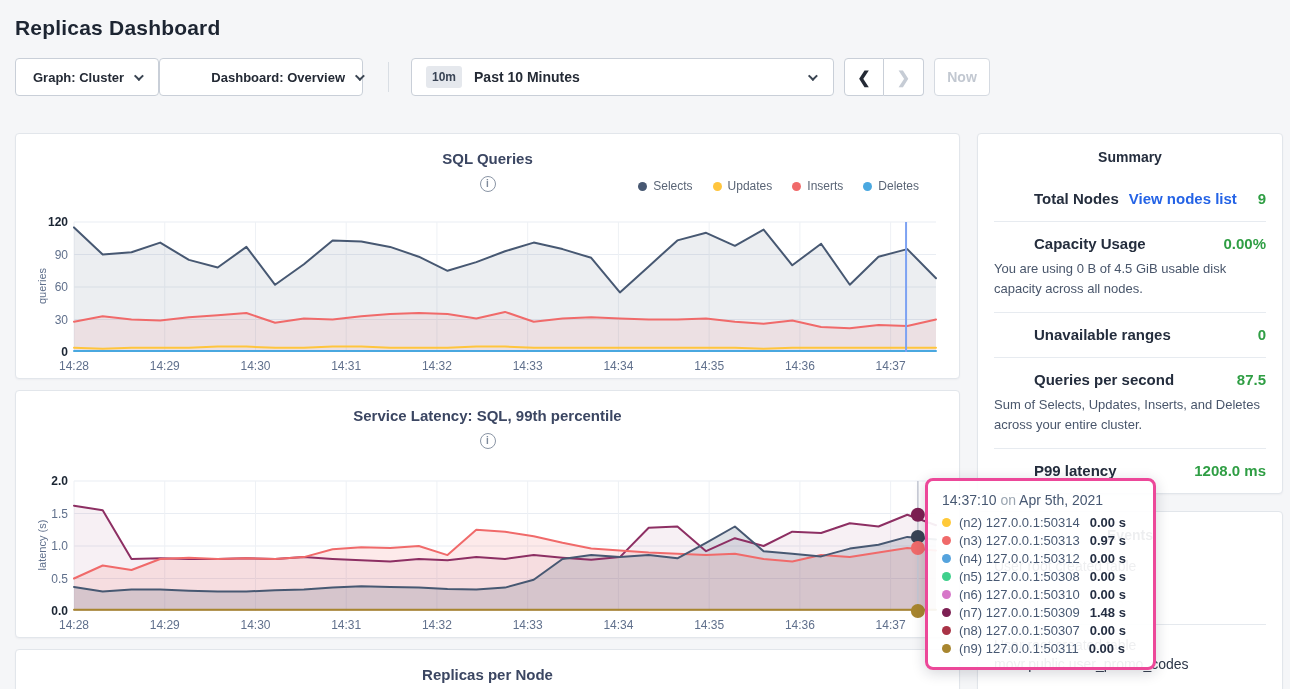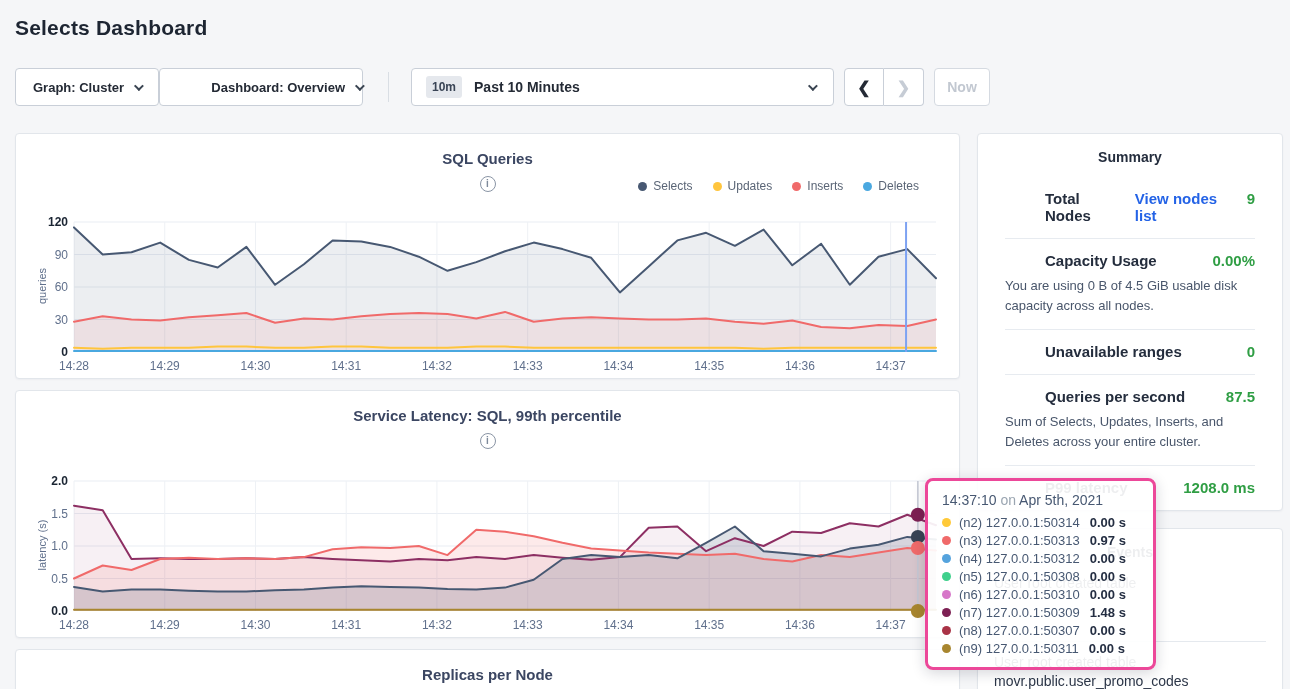--- a/index.html
+++ b/index.html
@@ -1,21 +1,21 @@
 <!DOCTYPE html>
 <html><head>
 <meta charset="utf-8">
 <style>
   * { box-sizing: border-box; margin: 0; padding: 0; }
   body { margin: 0; font-family: "Liberation Sans", sans-serif; }
   .page { position: relative; width: 1290px; height: 689px; background: #f5f6f8; overflow: hidden; color: #394455; }
   .page-title { font-size: 21px; font-weight: 700; color: #1d2532; padding: 16px 0 0 15px; letter-spacing: .2px; }
 
   
-  .toolbar { position: absolute; top: 68px; left: 15px; right: 0; height: 38px; display: flex; align-items: center; }
+  .toolbar { position: absolute; top: 58px; left: 15px; right: 0; height: 38px; display: flex; align-items: center; }
   .btn { height: 38px; background: #fff; border: 1px solid #c9cfd8; border-radius: 4px; display: flex; align-items: center; justify-content: center; font-family: inherit; font-size: 13px; font-weight: 700; color: #242a35; cursor: pointer; }
   .dd-graph { width: 144px; gap: 10px; }
   .dd-dashboard { width: 204px; gap: 10px; justify-content: flex-end; }
   .chev-down { width: 7px; height: 7px; border-right: 2px solid #3a4452; border-bottom: 2px solid #3a4452; transform: rotate(45deg) translateY(-2px); display: inline-block; }
   .v-divider { width: 1px; height: 30px; background: #d9dee4; margin-left: 25px; }
   .time-selector { width: 423px; margin-left: 22px; justify-content: flex-start; padding: 0 14px; gap: 12px; position: relative; }
   .time-badge { background: #e5e8ed; color: #394455; border-radius: 3px; font-size: 12px; font-weight: 700; padding: 4px 6px; }
   .time-label { font-size: 14px; font-weight: 700; }
   .time-selector .chev-down { position: absolute; right: 18px; }
   .arrow-group { display: flex; margin-left: 10px; }
@@ -38,21 +38,21 @@
   .lg-item { display: flex; align-items: center; gap: 6px; font-size: 12px; color: #5a6576; cursor: pointer; }
   .lg-dot { width: 9px; height: 9px; border-radius: 50%; }
   .chart-body { position: relative; margin-top: 4px; }
   .sql-body { margin-top: 24px; }
   .lat-body { margin-top: 26px; }
   svg.chart { display: block; margin-left: 8px; font-family: inherit; }
   .ylab { position: absolute; top: 64px; left: -24px; width: 100px; text-align: center; transform: rotate(-90deg); font-size: 11px; color: #60708c; }
   .replicas-card { height: 120px; }
 
   
-  .summary-card { padding: 0 27px; }
+  .summary-card { padding: 0 16px; }
   .panel-head { text-align: center; font-size: 14px; font-weight: 700; color: #242d3d; padding: 15px 0 12px; }
   .sum-row { border-top: 1px solid #e7ebf0; padding: 13px 0 14px; }
   .sum-row.first { border-top: none; }
   .sum-main { display: flex; align-items: baseline; gap: 10px; }
   .sum-label { font-size: 15px; font-weight: 700; color: #242d3d; margin-left: 40px; }
   .sum-link { font-size: 15px; font-weight: 700; color: #2463e6; text-decoration: none; cursor: pointer; }
   .sum-value { margin-left: auto; font-size: 15px; font-weight: 700; color: #2f9e44; }
   .sum-desc { margin-top: 7px; font-size: 13px; line-height: 1.5; color: #49566b; }
 
   
@@ -68,21 +68,21 @@
   .tt-row { display: flex; align-items: center; gap: 8px; height: 18px; font-size: 13px; }
   .tt-dot { width: 9px; height: 9px; border-radius: 50%; flex: 0 0 9px; }
   .tt-label { color: #475872; white-space: nowrap; }
   .tt-value { font-weight: 700; color: #242e42; margin-left: 2px; white-space: nowrap; }
 </style>
 </head>
 <body>
 
 <div class="page">
 
-  <div class="page-title">Selects Dashboard</div>
+  <div class="page-title">Replicas Dashboard</div>
 
   <div class="toolbar">
     <button class="btn dd-graph">
       <span>Graph: Cluster</span>
       <span class="chev-down"></span>
     </button>
     <button class="btn dd-dashboard">
       <span>Dashboard: Overview</span>
       <span class="chev-down"></span>
     </button>

